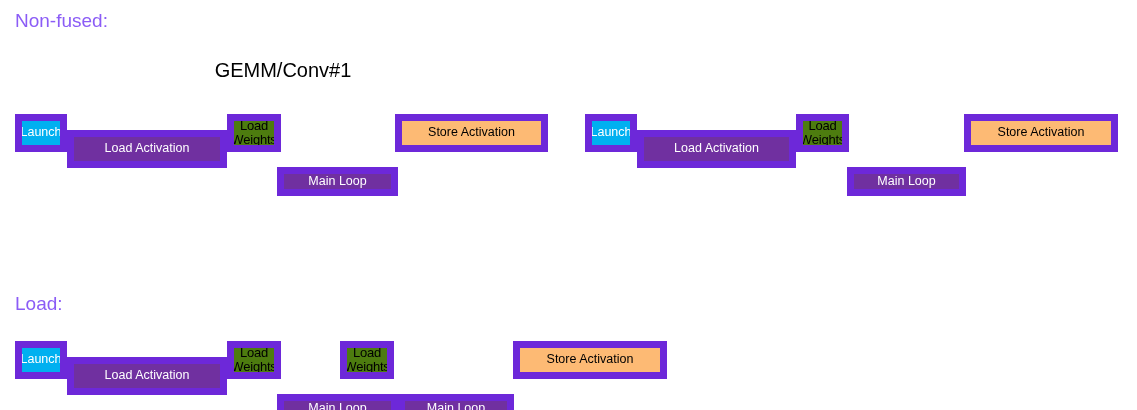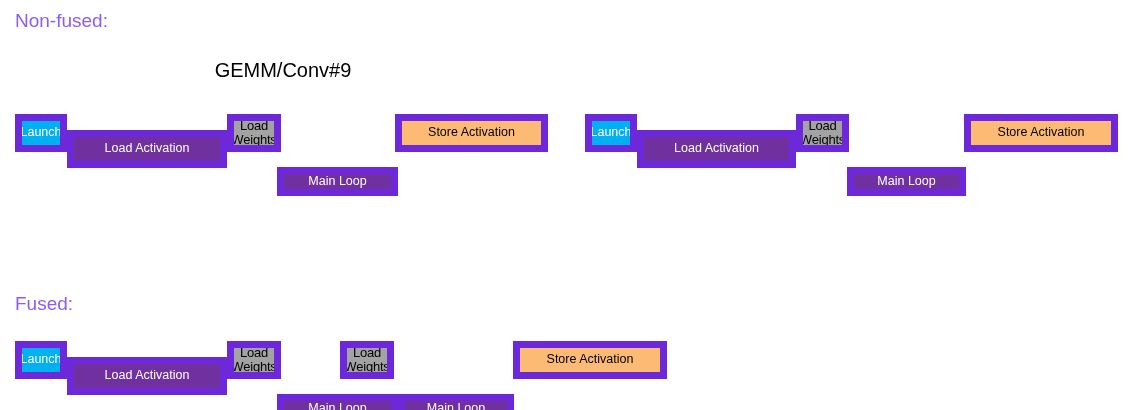--- a/index.html
+++ b/index.html
@@ -47,33 +47,33 @@
   }
   .bar-label {
     font-size: 12.5px;
     line-height: 1.05;
     text-align: center;
     white-space: pre-line;
     padding: 0 1px;
   }
   .c-launch   { background: #00b0f0; }
   .c-purple   { background: #7030a0; margin-top: 16px; }
-  .c-yellow   { background: #a3a3a3; }
+  .c-yellow   { background: #4d7c0f; }
   .c-orange   { background: #fdba74; }
   .t-light    { color: #ffffff; }
   .t-dark     { color: #000000; }
   .lw .bar-label { font-size: 13px; letter-spacing: -0.2px; }
 </style>
 </head>
 <body>
 
 <div id="canvas">
     <div class="section-label" style="left: 15px; top: 11px;">Non-fused:</div>
-    <div class="section-label" style="left: 15px; top: 294px;">Fused:</div>
-    <div class="group-title" style="left: 133px; top: 60px; width: 300px;">GEMM/Conv#9</div>
+    <div class="section-label" style="left: 15px; top: 294px;">Load:</div>
+    <div class="group-title" style="left: 133px; top: 60px; width: 300px;">GEMM/Conv#1</div>
     <div class="bar c-launch" style="left: 15px; top: 114px; width: 52px; height: 38px;">
       <span class="bar-label t-light">Launch</span>
     </div>
     <div class="bar c-purple" style="left: 67px; top: 114px; width: 160px; height: 38px;">
       <span class="bar-label t-light">Load Activation</span>
     </div>
     <div class="bar c-yellow lw" style="left: 227px; top: 114px; width: 54px; height: 38px;">
       <span class="bar-label t-dark">Load
 Weights</span>
     </div>

